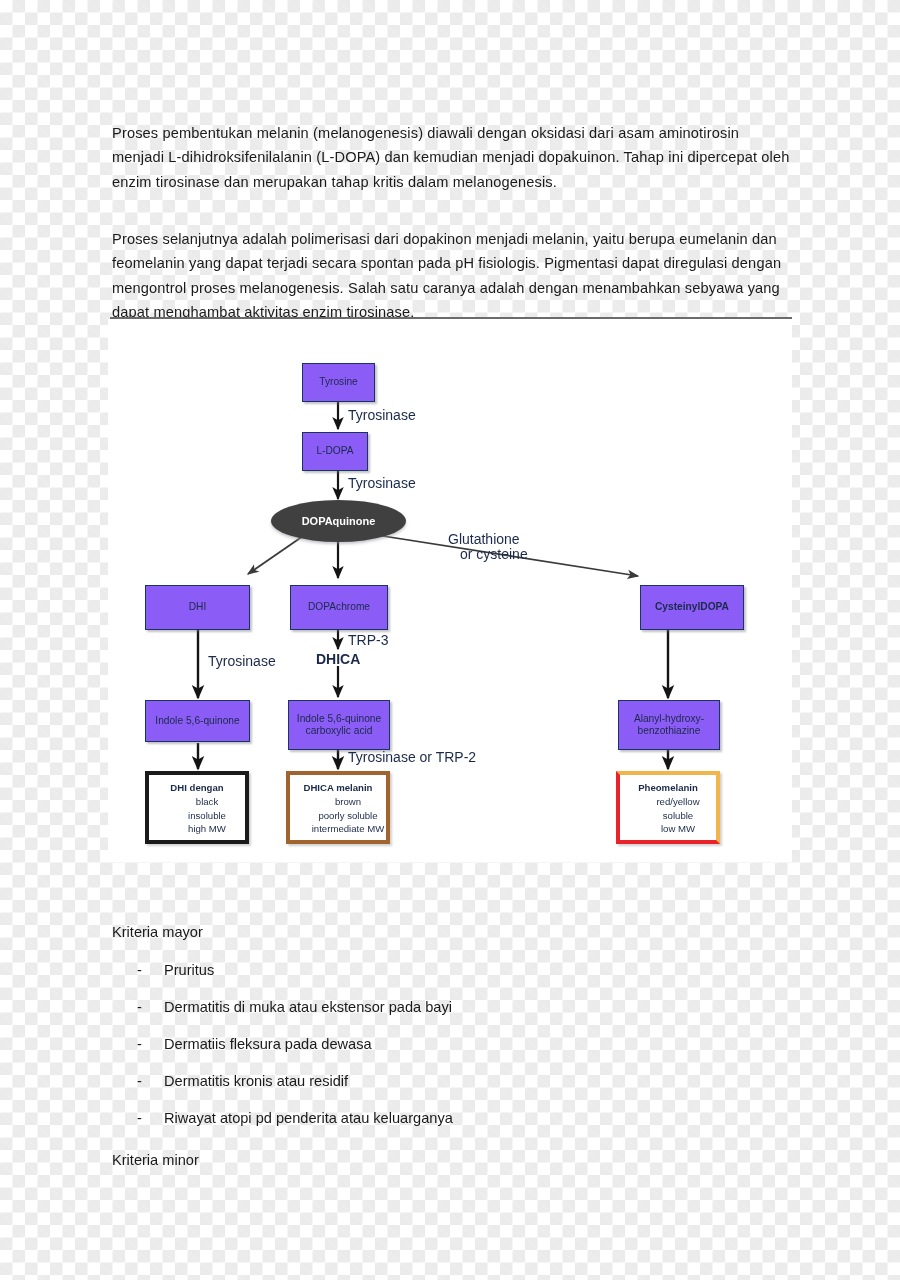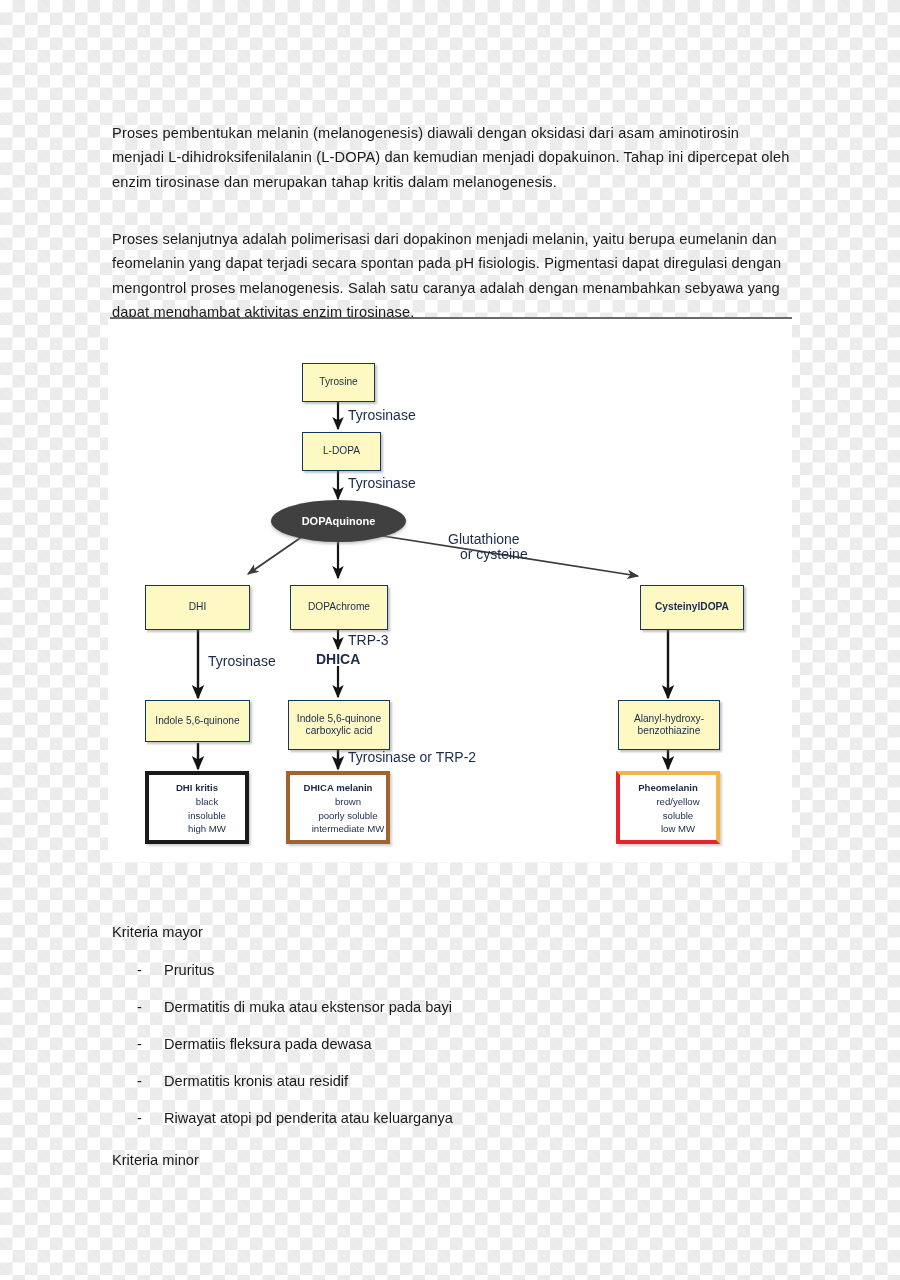--- a/index.html
+++ b/index.html
@@ -69,21 +69,21 @@
     box-sizing: border-box;
     display: flex;
     flex-direction: column;
     align-items: center;
     justify-content: center;
     text-align: center;
     color: #1b2a4a;
     line-height: 1.18;
   }
   .blue-box {
-    background: #fef9c3;
+    background: #8b5cf6;
     border: 1.6px solid #17365d;
     font-size: 10.2px;
     box-shadow: 1.5px 1.5px 2px rgba(120,120,130,0.45);
   }
   .ellipse {
     background: #404040;
     border-radius: 50%;
     color: #ffffff;
     font-size: 11px;
     font-weight: bold;
@@ -211,21 +211,21 @@
     <line x1="230" y1="431" x2="230" y2="450" stroke="#141414" stroke-width="2.4" marker-end="url(#arrowhead)"></line>
 
     <line x1="560" y1="431" x2="560" y2="450" stroke="#141414" stroke-width="2.4" marker-end="url(#arrowhead)"></line>
   </svg>
 
   <div class="node blue-box" style="left:194px; top:44px; width:73px; height:39px;">
     <span>Tyrosine</span>
   </div>
   <div class="edge-label" style="left:240px; top:88px;">Tyrosinase</div>
 
-  <div class="node blue-box" style="left:194px; top:113px; width:79px; height:39px;">
+  <div class="node blue-box" style="left:194px; top:113px; width:66px; height:39px;">
     <span>L-DOPA</span>
   </div>
   <div class="edge-label" style="left:240px; top:156px;">Tyrosinase</div>
 
   <div class="node ellipse" style="left:163px; top:181px; width:135px; height:42px;">
     <span>DOPAquinone</span>
   </div>
 
   <div class="edge-label" style="left:340px; top:212px;">Glutathione</div>
   <div class="edge-label" style="left:352px; top:227px;">or cysteine</div>
@@ -252,21 +252,21 @@
     <span>carboxylic acid</span>
   </div>
   <div class="node blue-box" style="left:510px; top:381px; width:102px; height:50px;">
     <span>Alanyl-hydroxy-</span>
     <span>benzothiazine</span>
   </div>
 
   <div class="edge-label" style="left:240px; top:430px;">Tyrosinase or TRP-2</div>
 
   <div class="node result-box box-dhi-melanin" style="left:37px; top:452px; width:104px; height:73px;">
-    <span class="rb-title">DHI kritis</span>
+    <span class="rb-title">DHI dengan</span>
     <span class="rb-line">black</span>
     <span class="rb-line">insoluble</span>
     <span class="rb-line">high MW</span>
   </div>
 
   <div class="node result-box box-dhica-melanin" style="left:178px; top:452px; width:104px; height:73px;">
     <span class="rb-title">DHICA melanin</span>
     <span class="rb-line">brown</span>
     <span class="rb-line">poorly soluble</span>
     <span class="rb-line">intermediate MW</span>

